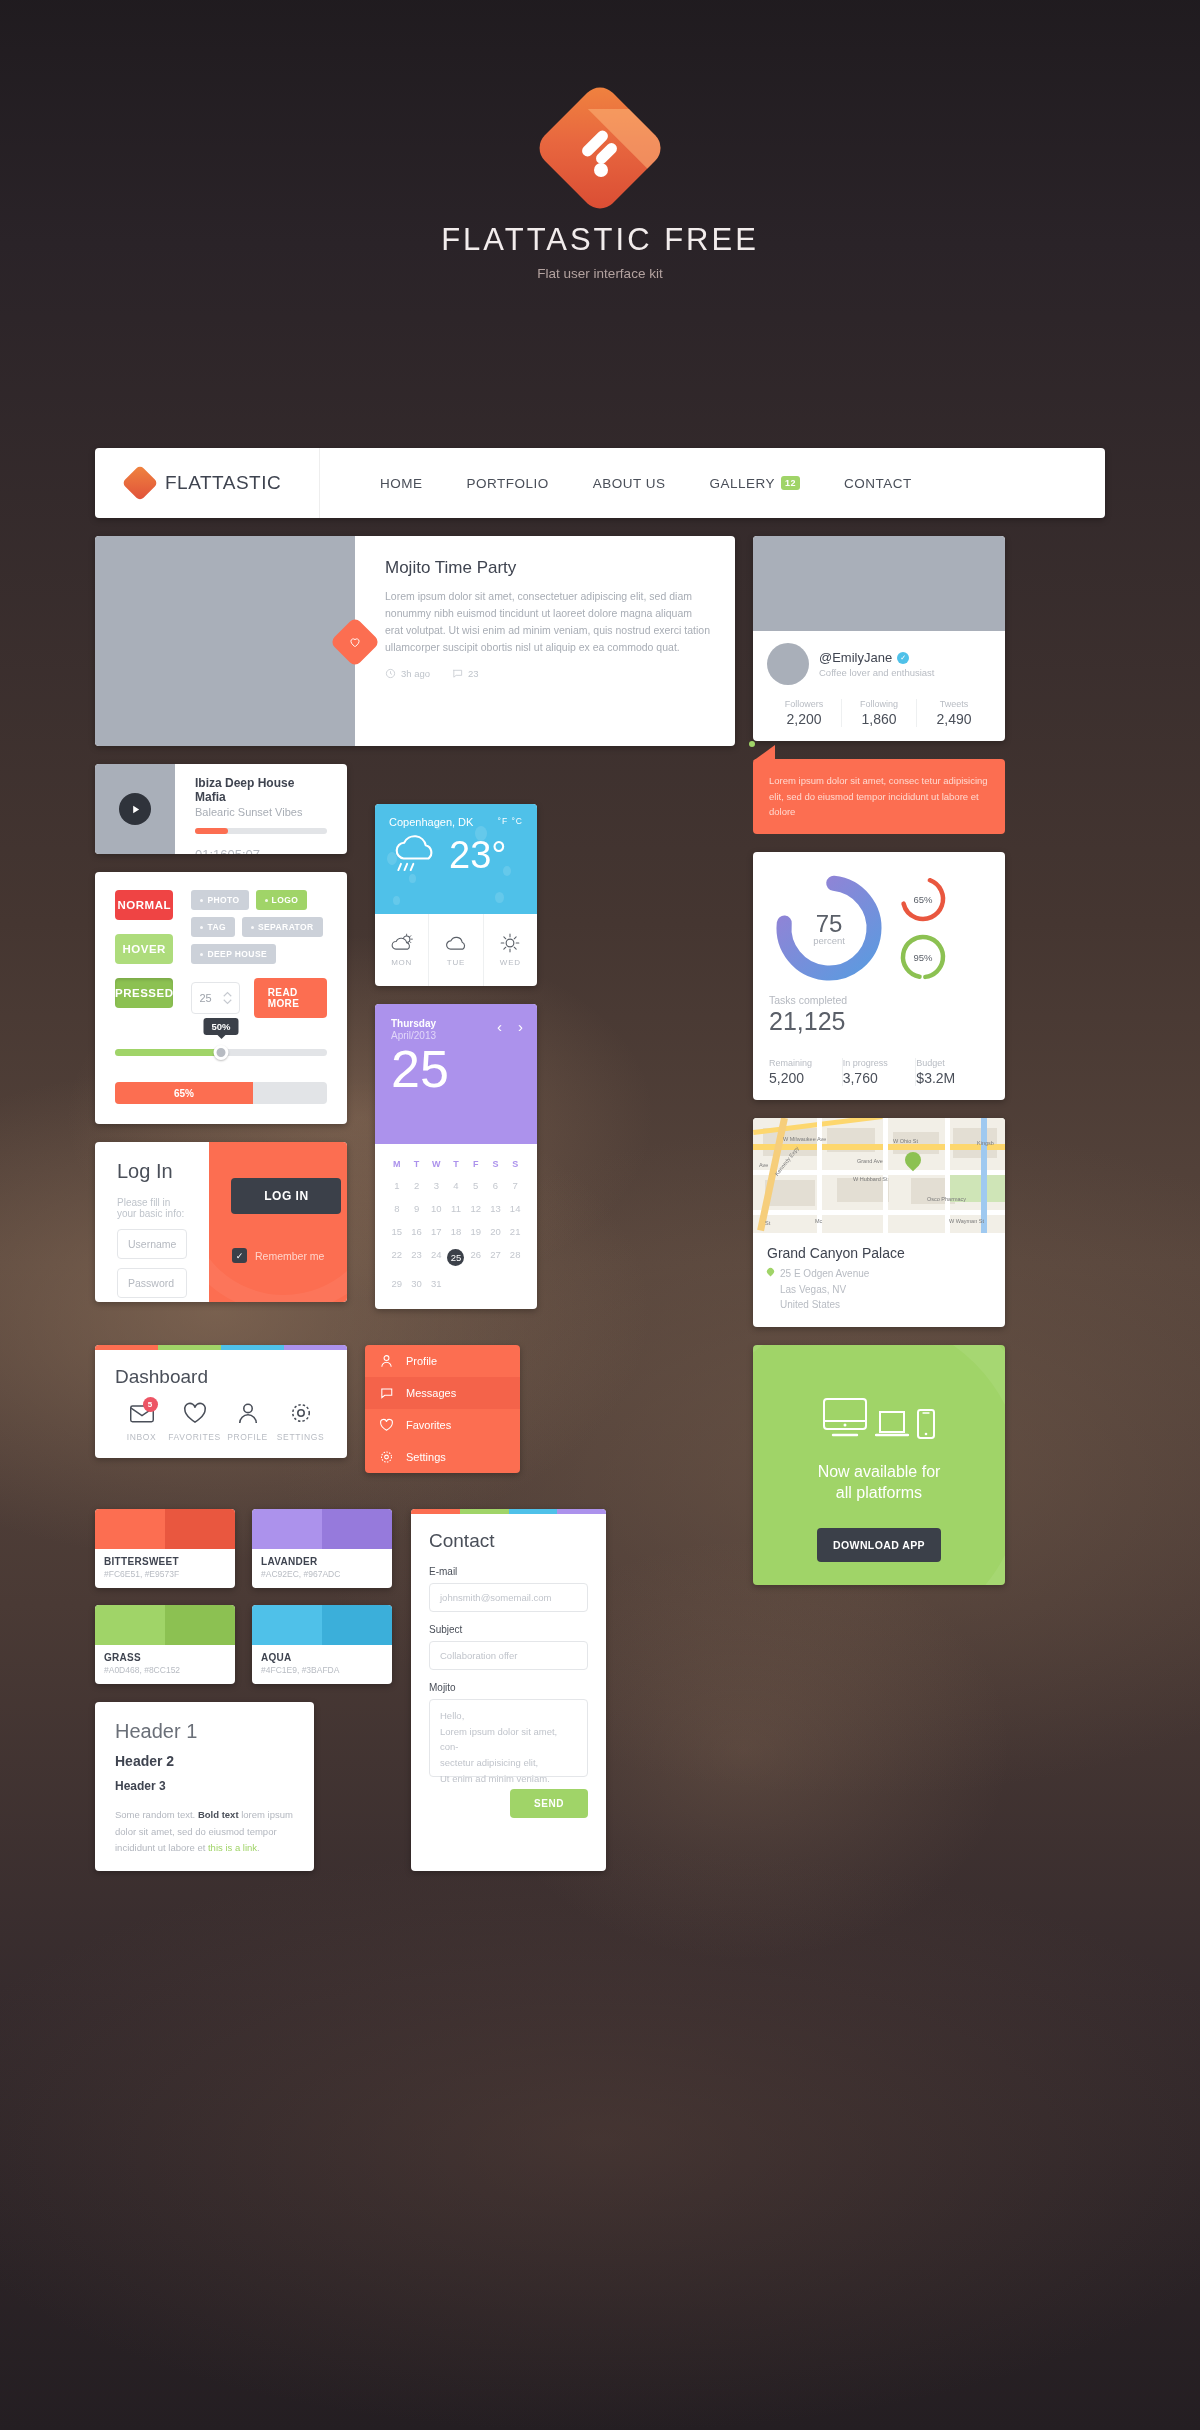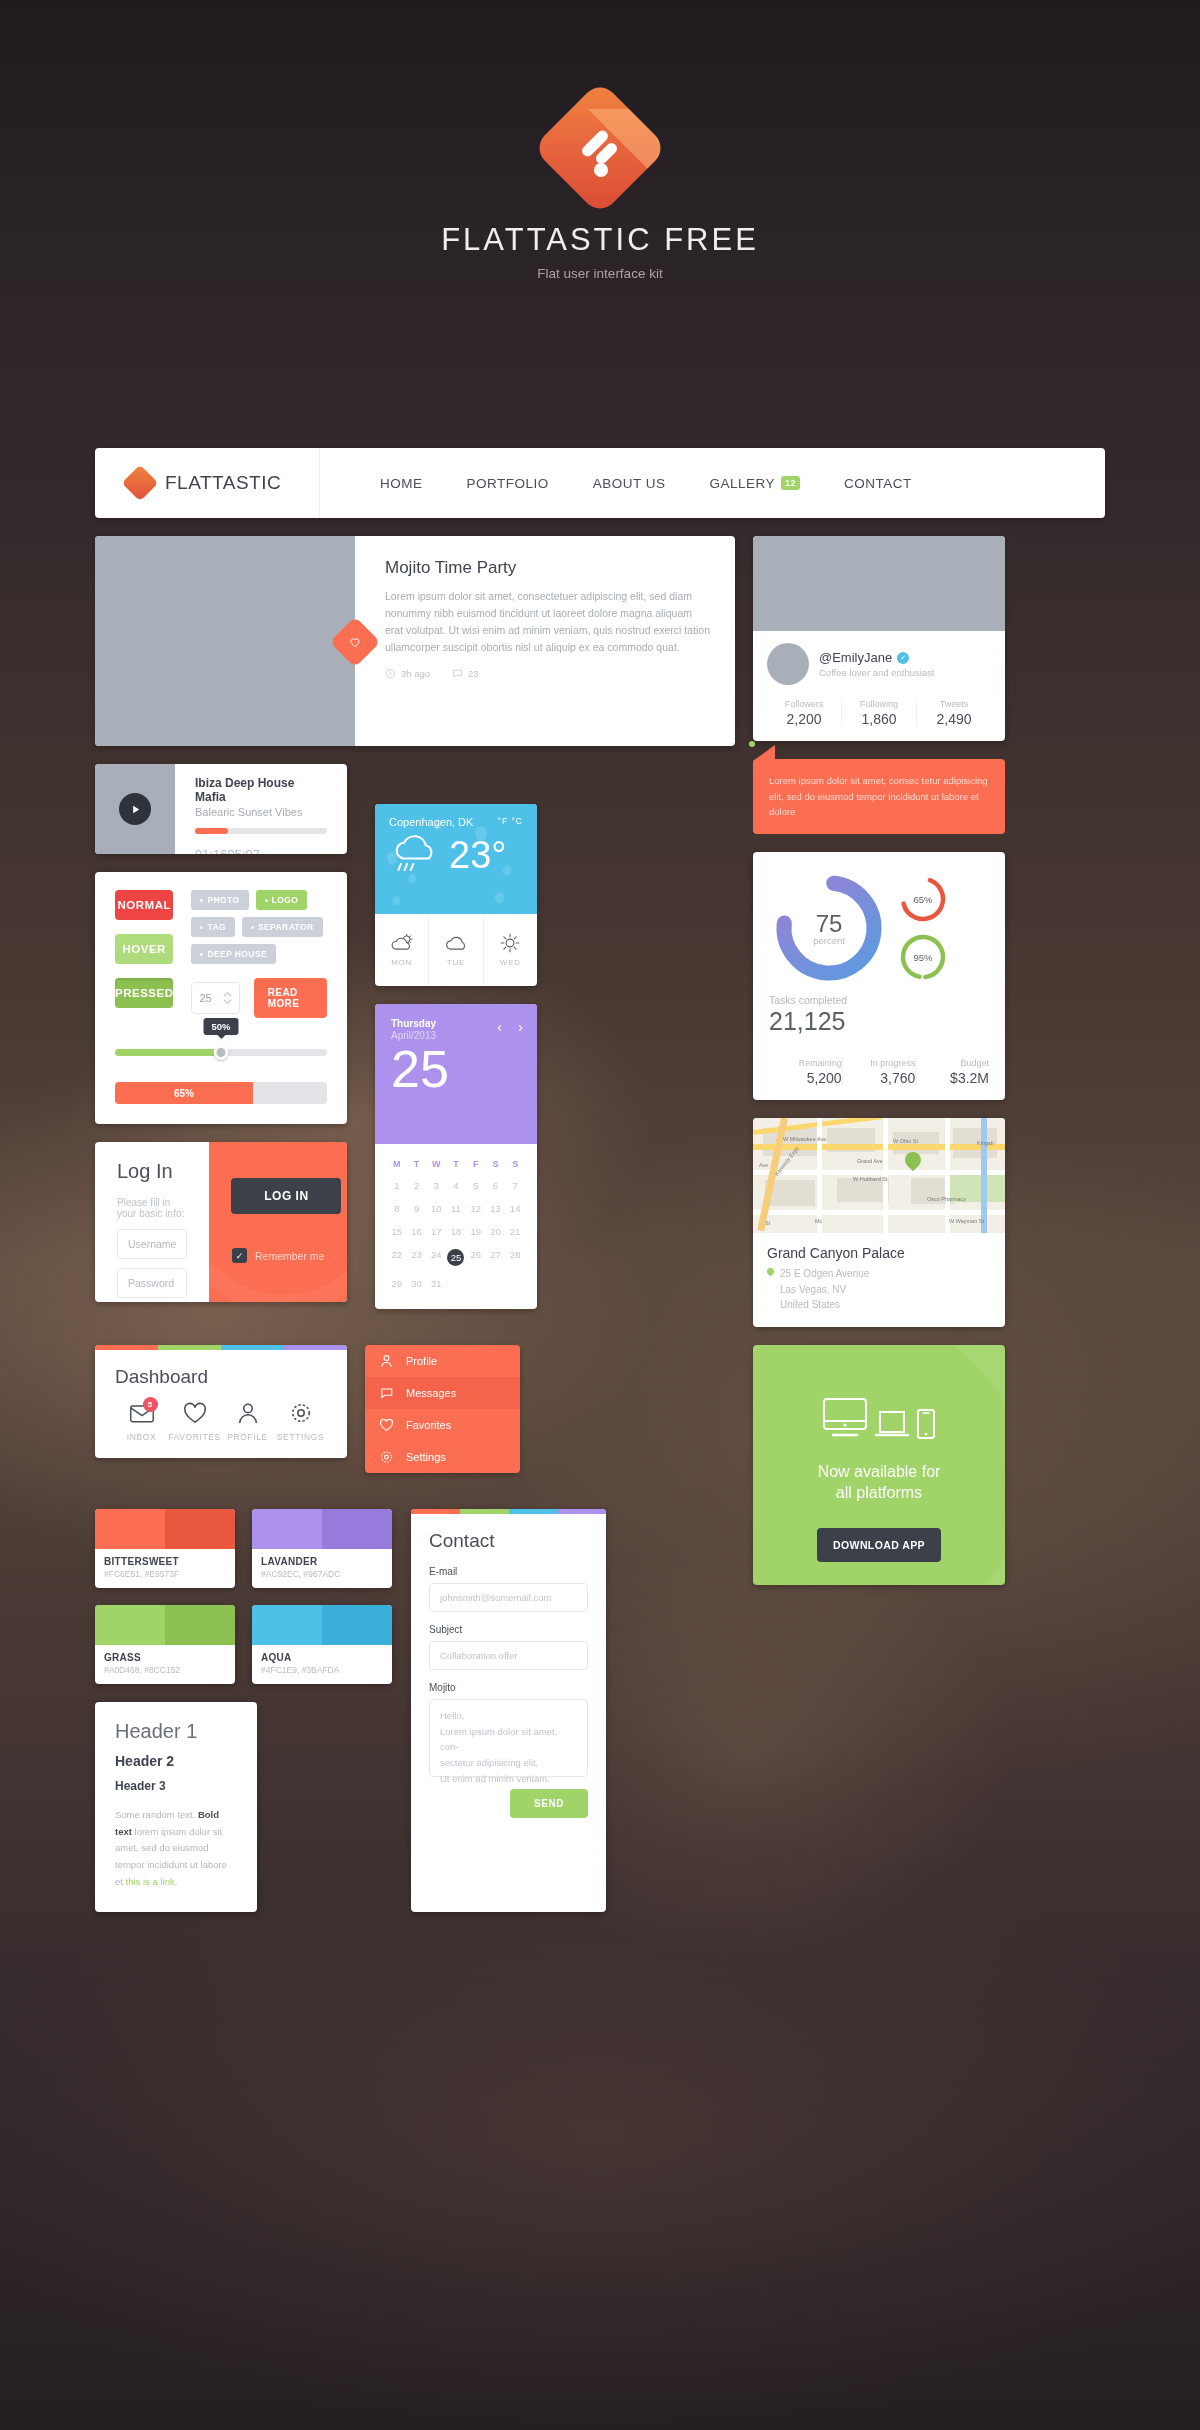--- a/index.html
+++ b/index.html
@@ -205,21 +205,21 @@
   .ring-center { position:absolute; inset:0; display:flex; flex-direction:column; align-items:center; justify-content:center; }
   .ring-center .n { font-size:24px; color:#5a5f68; font-weight:300; }
   .ring-center .u { font-size:9.5px; color:#b5b9c0; margin-top:-3px; }
   .rings-small { margin-left:8px; display:flex; flex-direction:column; gap:6px; }
   .ring-sm { position:relative; width:52px;height:52px; }
   .ring-sm .lbl { position:absolute; inset:0; display:flex;align-items:center;justify-content:center;
       font-size:9.5px; color:#5a5f68; }
   .stats-title { font-size:10.5px; color:#b5b9c0; margin-top:6px; }
   .stats-big { font-size:25px; color:#5a5f68; font-weight:300; margin-top:1px; }
   .stats-row { display:flex; margin-top:12px; padding-top:10px; }
-  .stats-c { flex:1; text-align:right; border-right:1px solid #eef0f1; }
+  .stats-c { flex:1; text-align:left; border-right:1px solid #eef0f1; }
   .stats-c:last-child { border-right:none; }
   .stats-c .l { font-size:9px; color:#b8bcc3; }
   .stats-c .v { font-size:14px; color:#4a4f59; margin-top:2px; }
 
   
   .dash { padding:0; overflow:hidden; margin-bottom:18px; }
   .dash-stripe { display:flex; height:5px; }
   .dash-stripe div { flex:1; }
   .dash-in { padding:16px 20px 16px; }
   .dash-h { font-size:19px; color:#4a4f59; font-weight:300; }
@@ -237,21 +237,21 @@
   
   .swatch-grid { display:flex; flex-wrap:wrap; gap:17px; width:298px; margin-bottom:18px; }
   .swatch { width:140px; border-radius:4px; overflow:hidden; background:#fff; box-shadow:0 2px 6px rgba(0,0,0,.28); }
   .sw-colors { display:flex; height:40px; }
   .sw-colors div { flex:1; }
   .sw-body { padding:7px 9px 9px; }
   .sw-name { font-size:10px; font-weight:700; color:#3f4450; letter-spacing:.3px; }
   .sw-hex { font-size:8.5px; color:#b8bcc3; margin-top:2px; }
 
   
-  .typo { padding:18px 20px 22px; width:162px; }
+  .typo { padding:18px 20px 14px; width:219px; }
   .h1 { font-size:20px; color:#6a6f78; font-weight:300; }
   .h2 { font-size:14px; color:#3f4450; font-weight:700; margin-top:10px; }
   .h3 { font-size:12px; color:#3f4450; font-weight:700; margin-top:10px; }
   .typo-p { font-size:9.5px; line-height:1.75; color:#b3b7bf; margin-top:14px; }
   .typo-p b { color:#4a4f59; }
   .typo-p a { color:#a0d468; text-decoration:none; }
 
   
   .contact { width:195px; padding:0 0 18px; overflow:hidden; }
   .c-stripe { display:flex; height:5px; }

